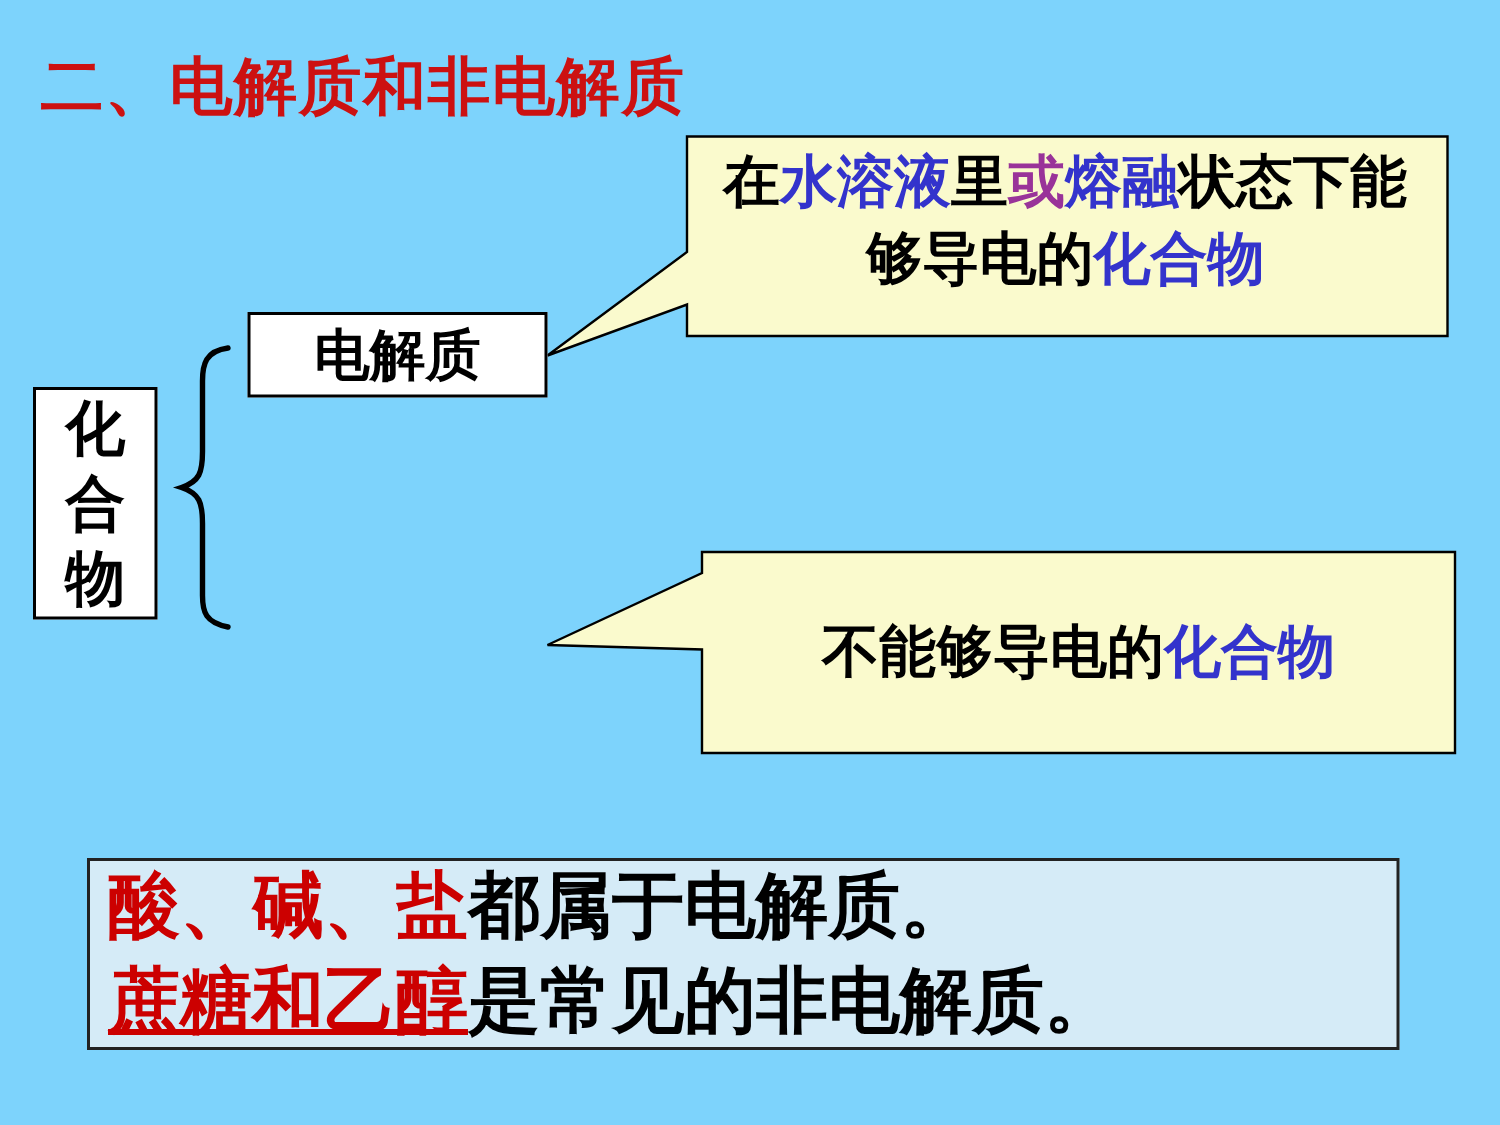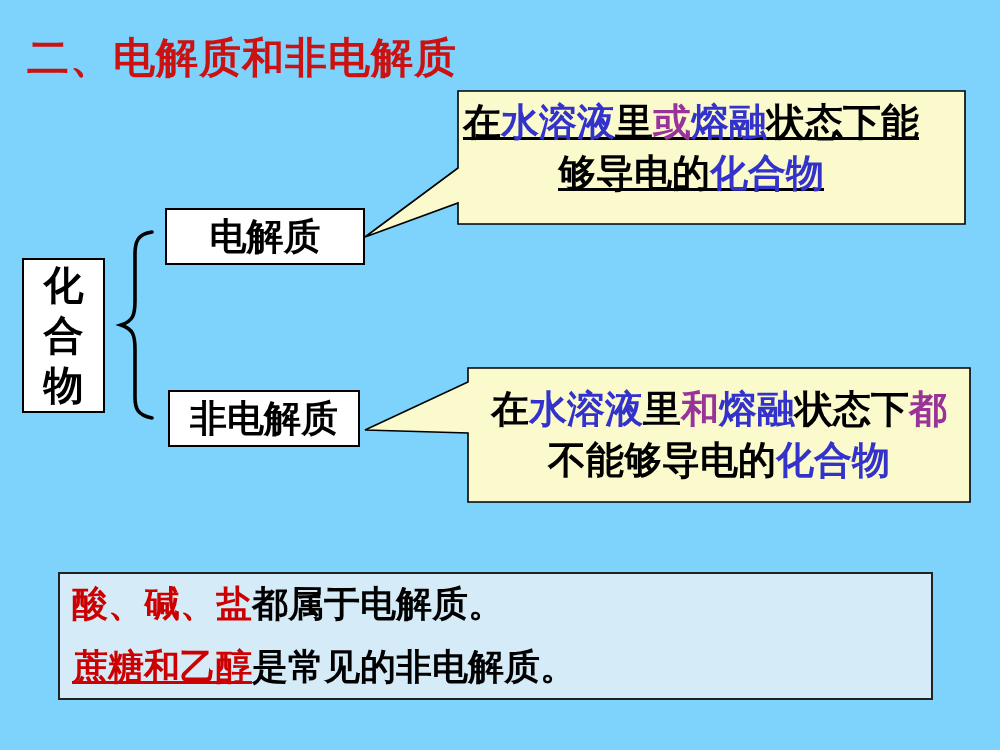--- a/index.html
+++ b/index.html
@@ -26,21 +26,21 @@
     z-index:1;
   }
   .callout-text{
     z-index:2;
     display:flex;flex-direction:column;
     align-items:center;justify-content:center;
     text-align:center;
     font-size:38px;
   }
   .callout-text .cline{line-height:51px;white-space:nowrap;}
-  .callout-1{left:436px;top:91px;width:510px;height:113px;text-decoration:underline;}
+  .callout-1{left:455px;top:91px;width:510px;height:113px;}
   .callout-2{left:468px;top:368px;width:502px;height:134px;}
   .label-box{
     z-index:2;
     background:#ffffff;
     border:2px solid #000;
     display:flex;align-items:center;justify-content:center;
     text-align:right;
     box-sizing:border-box;
   }
   .electrolyte-box{left:165px;top:208px;width:200px;height:57px;font-size:37px;}
@@ -60,21 +60,21 @@
     display:inline-block;
     width:1em;
     word-break:break-all;
   }
   .note-box{
     left:58px;top:572px;width:875px;height:128px;
     z-index:2;
     background:#D5EBF7;
     border:2px solid #222;
     box-sizing:border-box;
-    font-size:36px;
+    font-size:48px;
     padding-left:12px;
     display:flex;flex-direction:column;justify-content:center;
   }
   .note-box .nline{line-height:63px;white-space:nowrap;}
 </style>
 </head>
 <body>
 
 <div class="slide">
 
@@ -90,31 +90,27 @@
   </svg>
 
   <div class="abs compound-box">
     <span class="vtext">化合物</span>
   </div>
 
   <div class="abs label-box electrolyte-box">
     <span>电解质</span>
   </div>
 
-  <div class="abs label-box non-electrolyte-box">
-    <span>非电解质</span>
-  </div>
 
   <div class="abs callout-text callout-1">
     <div class="cline"><span style="color: rgb(0, 0, 0);">在</span><span style="color: rgb(51, 51, 204);">水溶液</span><span style="color: rgb(0, 0, 0);">里</span><span style="color: rgb(153, 51, 153);">或</span><span style="color: rgb(51, 51, 204);">熔融</span><span style="color: rgb(0, 0, 0);">状态下能</span></div>
     <div class="cline"><span style="color: rgb(0, 0, 0); text-align: right;">够导电的</span><span style="color: rgb(51, 51, 204);">化合物</span></div>
   </div>
 
   <div class="abs callout-text callout-2">
-    <div class="cline"><span style="color: rgb(0, 0, 0);">在</span><span style="color: rgb(51, 51, 204);">水溶液</span><span style="color: rgb(0, 0, 0);">里</span><span style="color: rgb(153, 51, 153);">和</span><span style="color: rgb(51, 51, 204);">熔融</span><span style="color: rgb(0, 0, 0);">状态下</span><span style="color: rgb(153, 51, 153);">都</span></div>
     <div class="cline"><span style="color: rgb(0, 0, 0);">不能够导电的</span><span style="color: rgb(51, 51, 204);">化合物</span></div>
   </div>
 
   <div class="abs note-box">
     <div class="nline"><span style="color: rgb(204, 0, 0);">酸、碱、盐</span><span style="color: rgb(0, 0, 0);">都属于电解质。</span></div>
     <div class="nline"><span style="color: rgb(204, 0, 0); text-decoration: underline;">蔗糖和乙醇</span><span style="color: rgb(0, 0, 0);">是常见的非电解质。</span></div>
   </div>
 
 </div>
 

